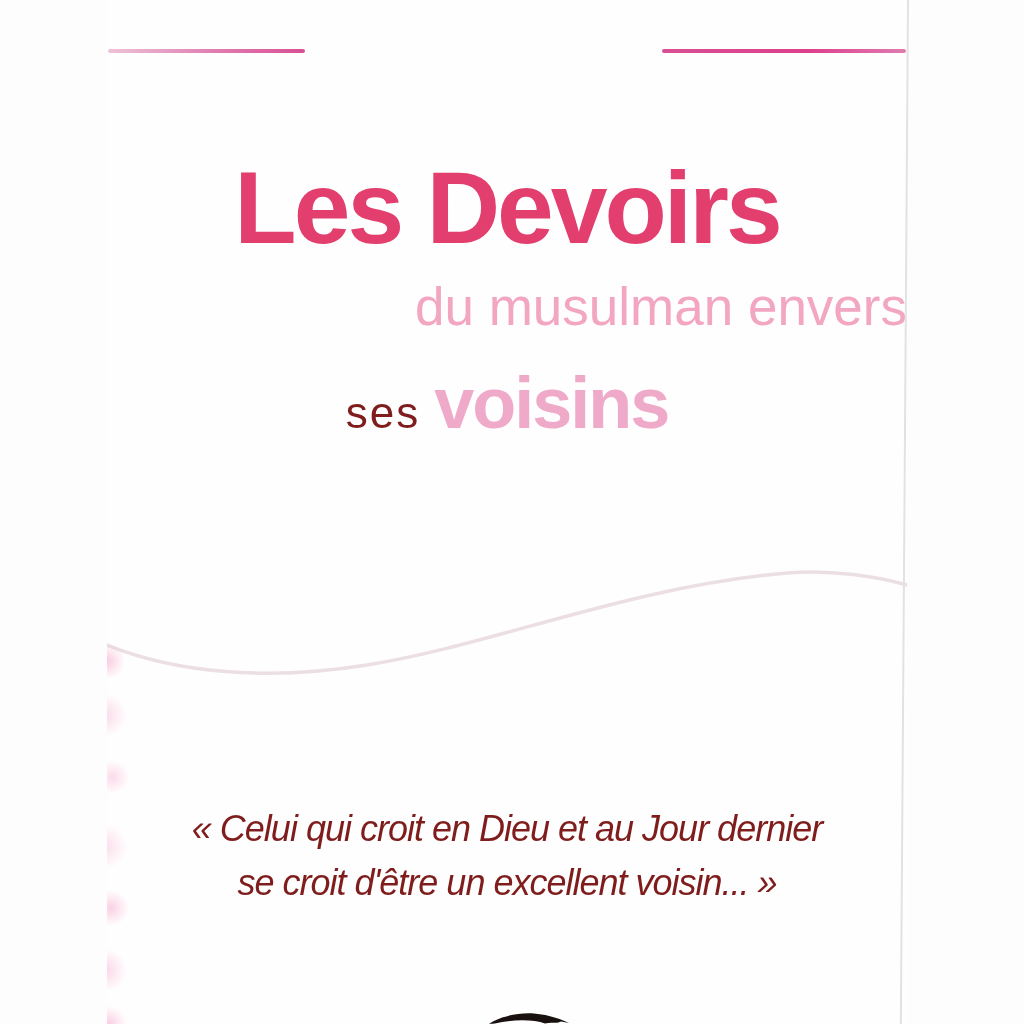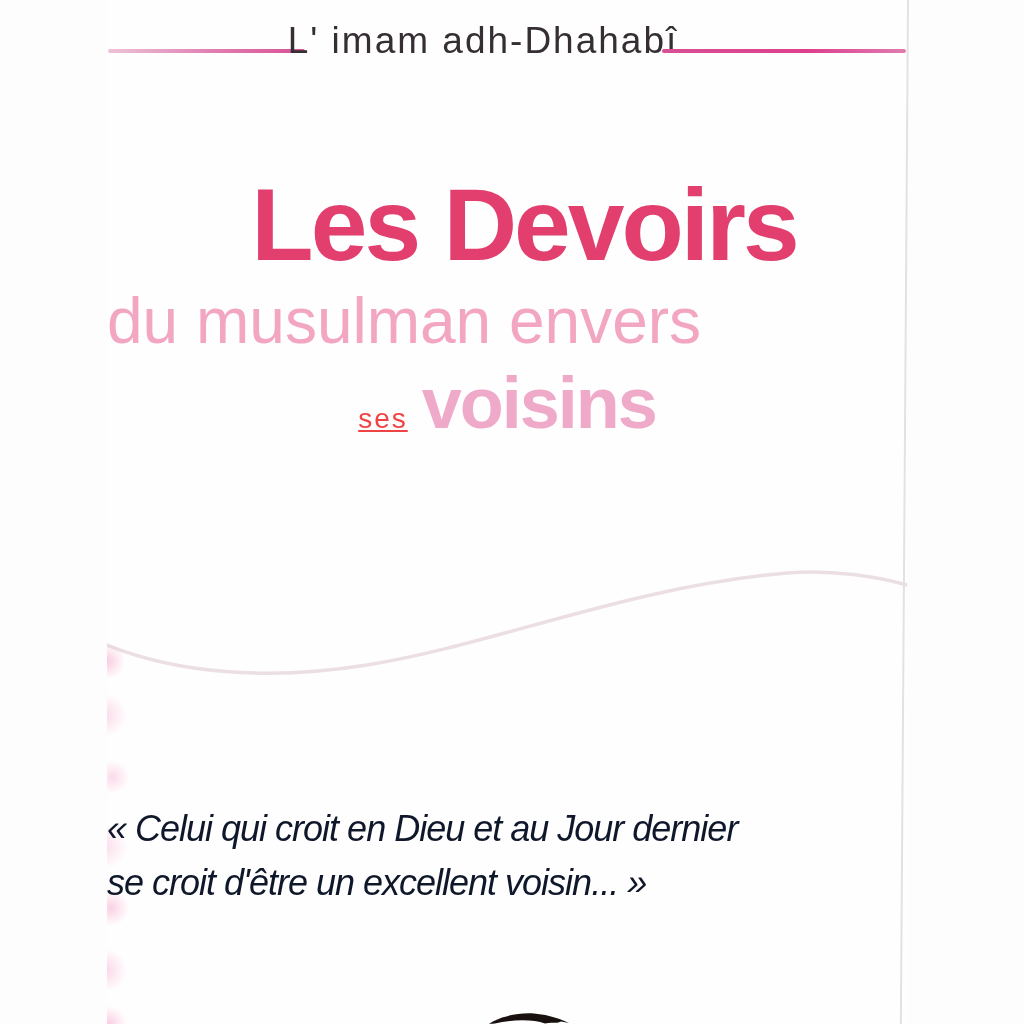--- a/index.html
+++ b/index.html
@@ -40,39 +40,39 @@
   .author{
     position:absolute;left:483px;top:20px;
     transform:translateX(-50%);
     white-space:nowrap;
     font-size:37px;font-weight:300;
     letter-spacing:2px;
     color:#352f33;
   }
   
   .title{
-    position:absolute;left:107px;top:150px;width:800px;margin:17px;
+    position:absolute;left:107px;top:150px;width:800px;margin:0;
     text-align:center;
     font-size:102px;font-weight:700;
     letter-spacing:-3px;
     color:#e23e6e;
   }
   .subtitle{
-    position:absolute;left:107px;top:284px;width:800px;
-    text-align:left;
-    font-size:64px;font-weight:300;
+    position:absolute;left:107px;top:276px;width:800px;
+    text-align:right;
+    font-size:53px;font-weight:300;
     letter-spacing:0px;
     color:#f2a6c2;
   }
   .subject{
     position:absolute;left:107px;top:362px;width:800px;
     display:flex;justify-content:center;align-items:baseline;gap:14px;
   }
   .subject .small{
-    font-size:28px;font-weight:300;letter-spacing:2px;color:#ef4444;text-decoration:underline;
+    font-size:44px;font-weight:300;letter-spacing:2px;color:#7f1d1d;
   }
   .subject .large{
     font-size:72px;font-weight:700;letter-spacing:-2px;color:#efaac9;
   }
   
   .wave{
     position:absolute;left:107px;top:545px;width:800px;height:145px;
   }
   
   .floral{
@@ -82,40 +82,39 @@
       radial-gradient(circle 30px at -4% 20%, rgba(248,190,218,.55), transparent 72%),
       radial-gradient(circle 24px at 15% 36%, rgba(246,175,208,.45), transparent 70%),
       radial-gradient(circle 32px at -6% 54%, rgba(249,195,221,.55), transparent 72%),
       radial-gradient(circle 26px at 10% 70%, rgba(244,164,200,.5),  transparent 70%),
       radial-gradient(circle 30px at -4% 86%, rgba(247,182,213,.55), transparent 72%),
       radial-gradient(circle 26px at 4% 100%, rgba(243,158,198,.5),  transparent 70%);
   }
   
   .quote{
     position:absolute;left:107px;top:802px;width:800px;
-    text-align:left;
+    text-align:center;
     font-style:italic;font-weight:400;
     font-size:36px;line-height:54px;
     letter-spacing:-1px;
-    color:#0f172a;
+    color:#7f1d1d;
   }
   
   .logo{
     position:absolute;left:489px;top:1012px;width:80px;height:12px;
   }
 </style>
 </head>
 <body>
 
 <div class="page">
 
   <div class="cover"></div>
 
   <span class="rule rule-left"></span>
-  <span class="author">L' imam adh-Dhahabî</span>
   <span class="rule rule-right"></span>
 
   <h1 class="title">Les Devoirs</h1>
   <div class="subtitle">du musulman envers</div>
   <div class="subject">
     <span class="small">ses</span>
     <span class="large">voisins</span>
   </div>
 
   <svg class="wave" viewBox="0 0 800 145" preserveAspectRatio="none">

